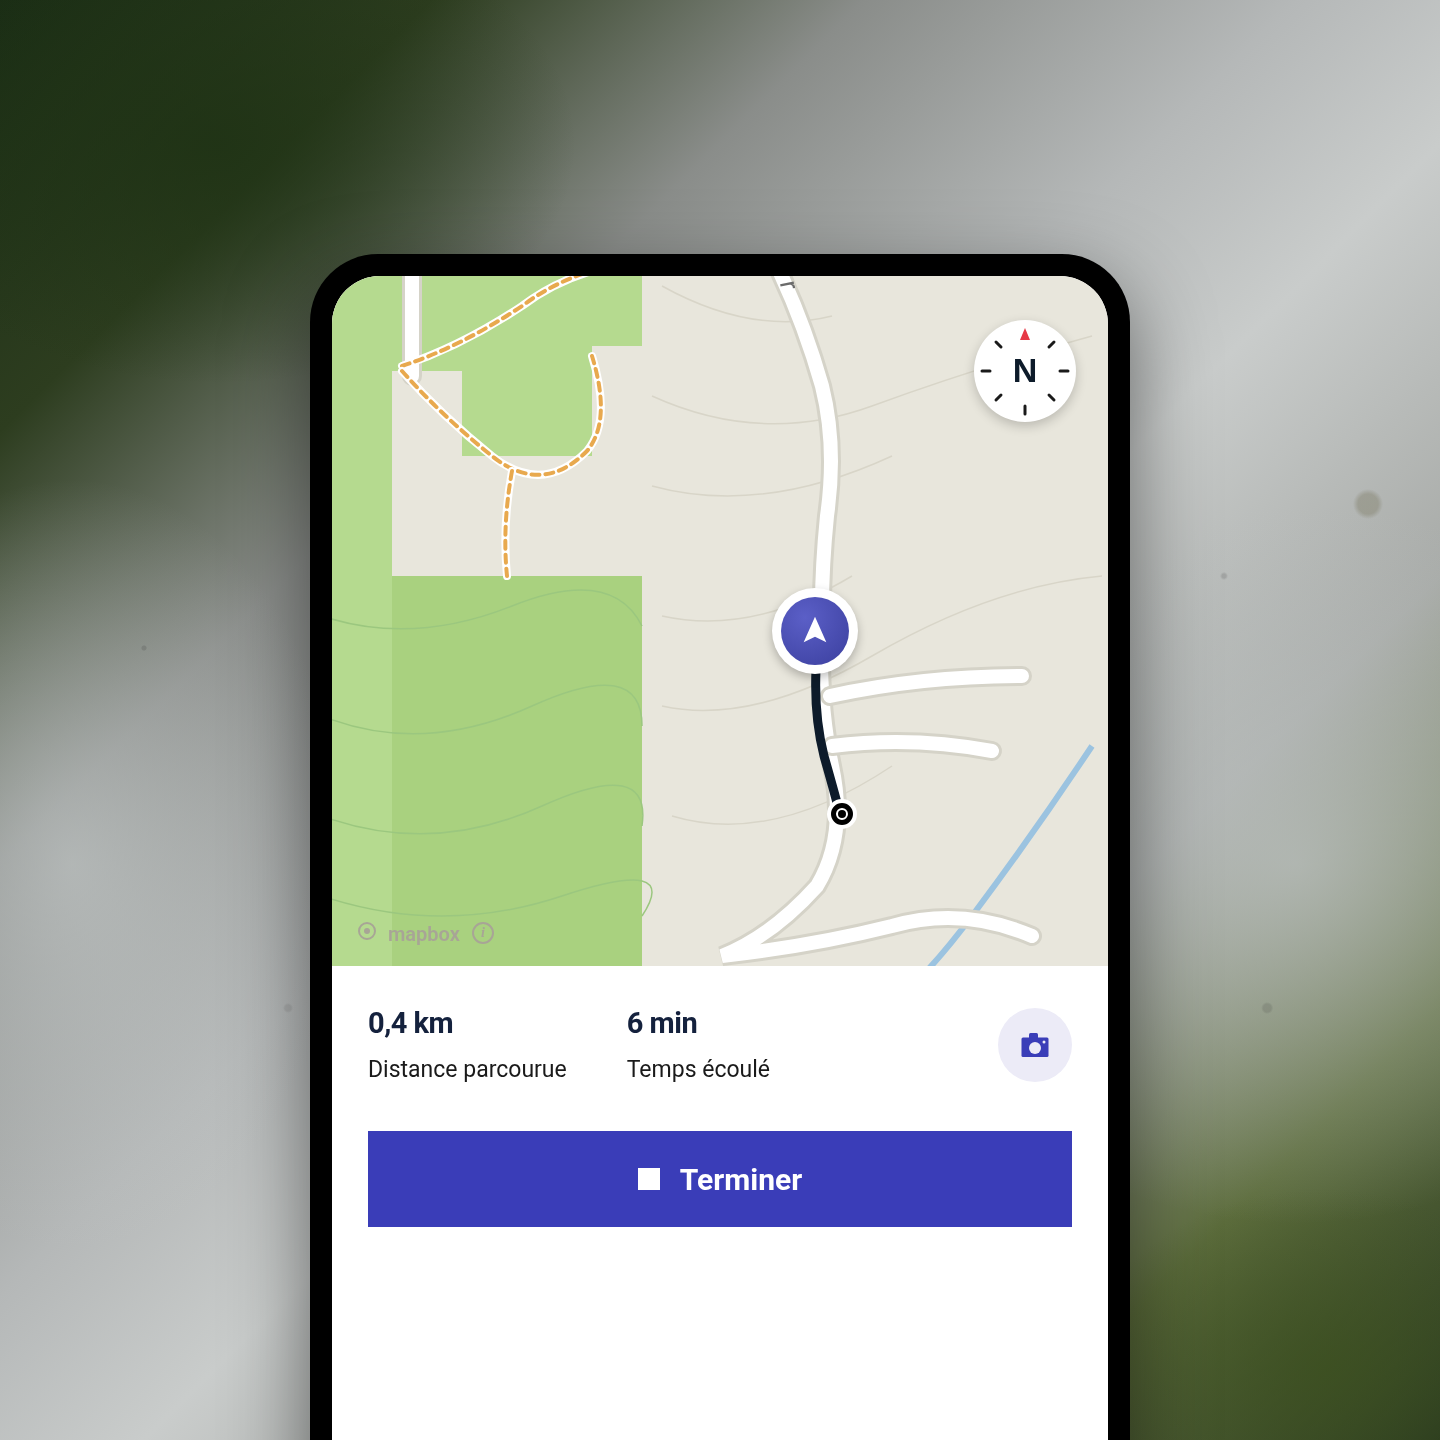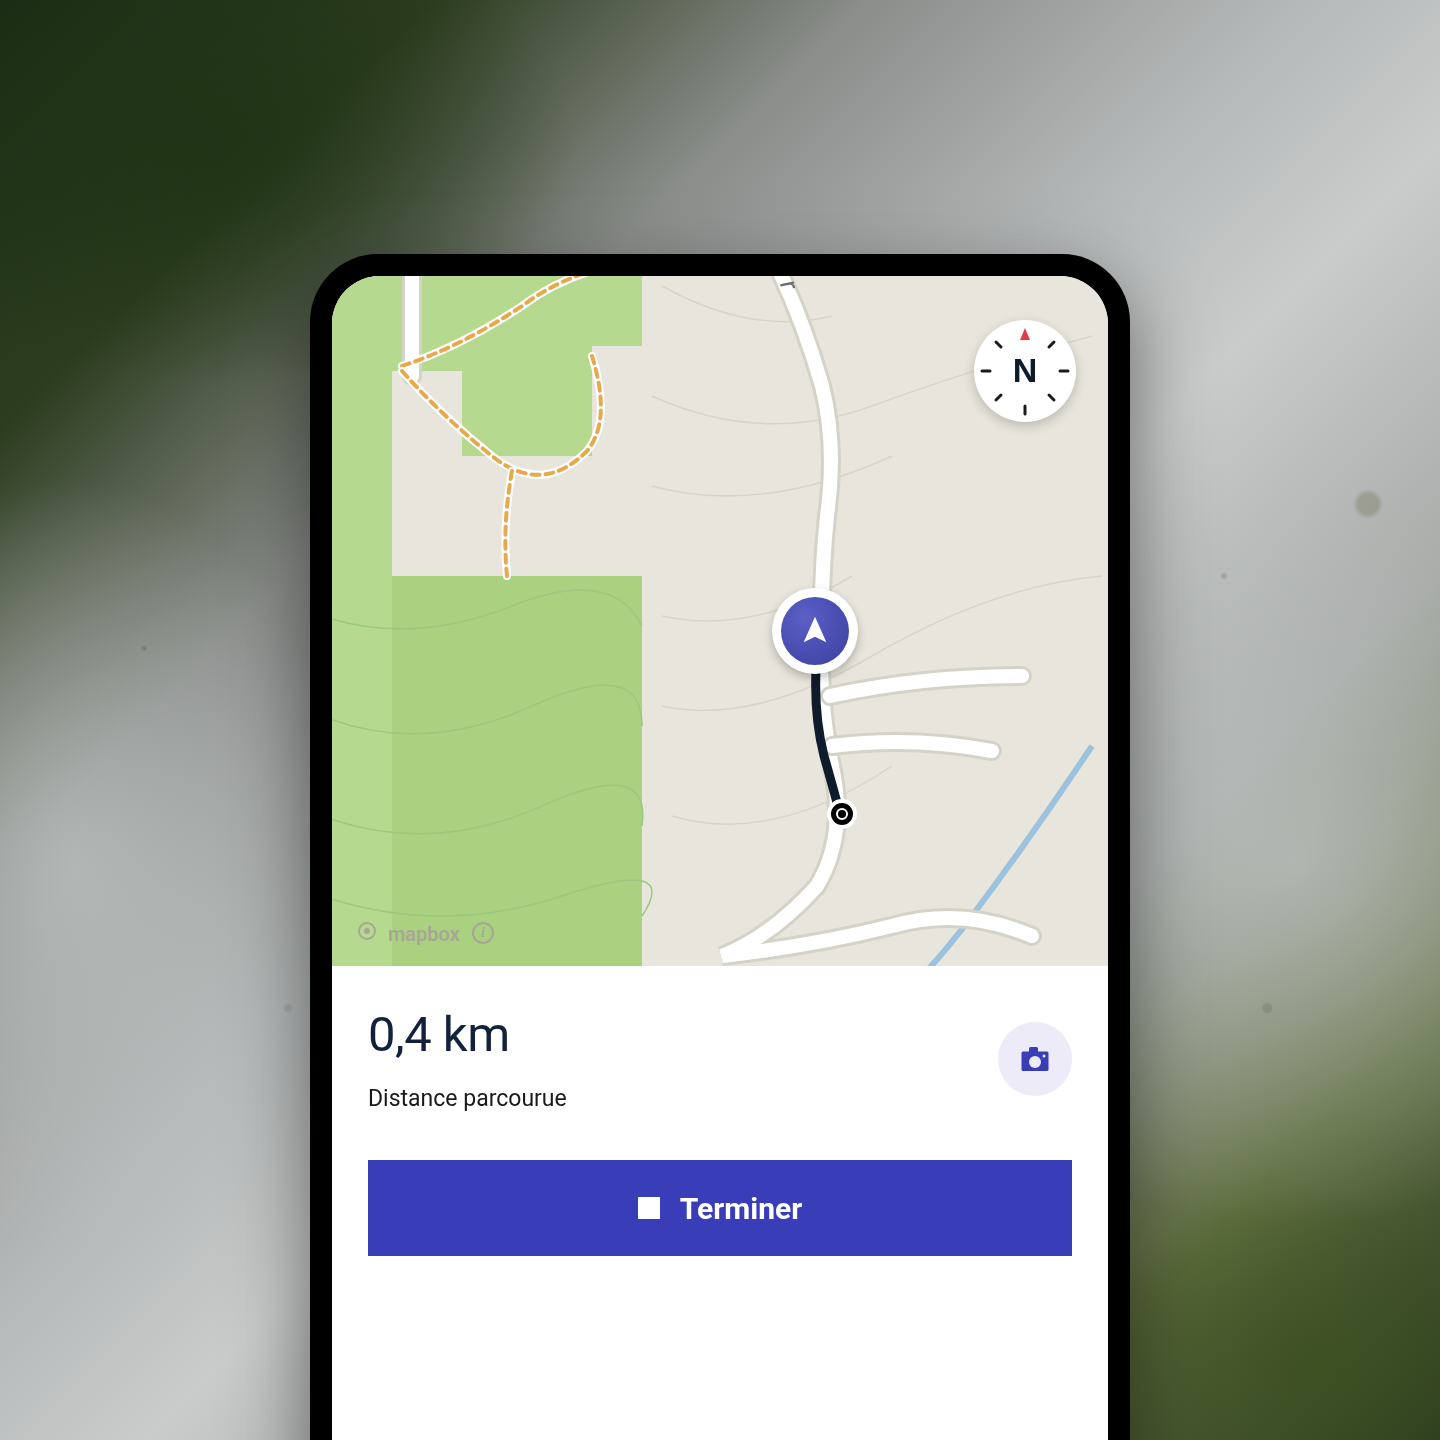--- a/index.html
+++ b/index.html
@@ -182,22 +182,22 @@
 
   
   .stats {
     background: #fff;
     padding: 40px 36px 30px;
     display: flex;
     align-items: flex-start;
     gap: 60px;
   }
   .stat { display: flex; flex-direction: column; }
-  .stat-value { font-size: 49px; font-weight: 400; color: #14213d; letter-spacing: -0.5px; }
-  .stat-label { font-size: 23px; color: #1a1a1a; margin-top: 22px; font-weight: 400; }
+  .stat-value { font-size: 29px; font-weight: 700; color: #14213d; letter-spacing: -0.5px; }
+  .stat-label { font-size: 23px; color: #1a1a1a; margin-top: 16px; font-weight: 400; }
   .camera-btn {
     margin-left: auto;
     width: 74px;
     height: 74px;
     border-radius: 50%;
     background: #ecebf7;
     display: flex;
     align-items: center;
     justify-content: center;
     align-self: center;
@@ -300,20 +300,24 @@
           <span>mapbox</span>
           <span class="info">i</span>
         </div>
       </div>
 
       <div class="stats">
         <div class="stat">
           <span class="stat-value">0,4 km</span>
           <span class="stat-label">Distance parcourue</span>
         </div>
+        <div class="stat">
+          <span class="stat-value">6 min</span>
+          <span class="stat-label">Temps écoulé</span>
+        </div>
         <div class="camera-btn">
           <svg width="36" height="36" viewBox="0 0 24 24">
             <rect x="3" y="7" width="18" height="13" rx="1" fill="#3a3db8"></rect>
             <rect x="8" y="4" width="6" height="4" rx="1" fill="#3a3db8"></rect>
             <circle cx="12" cy="14" r="4" fill="#ecebf7"></circle>
             <circle cx="18" cy="10" r="1" fill="#ecebf7"></circle>
           </svg>
         </div>
       </div>
 

